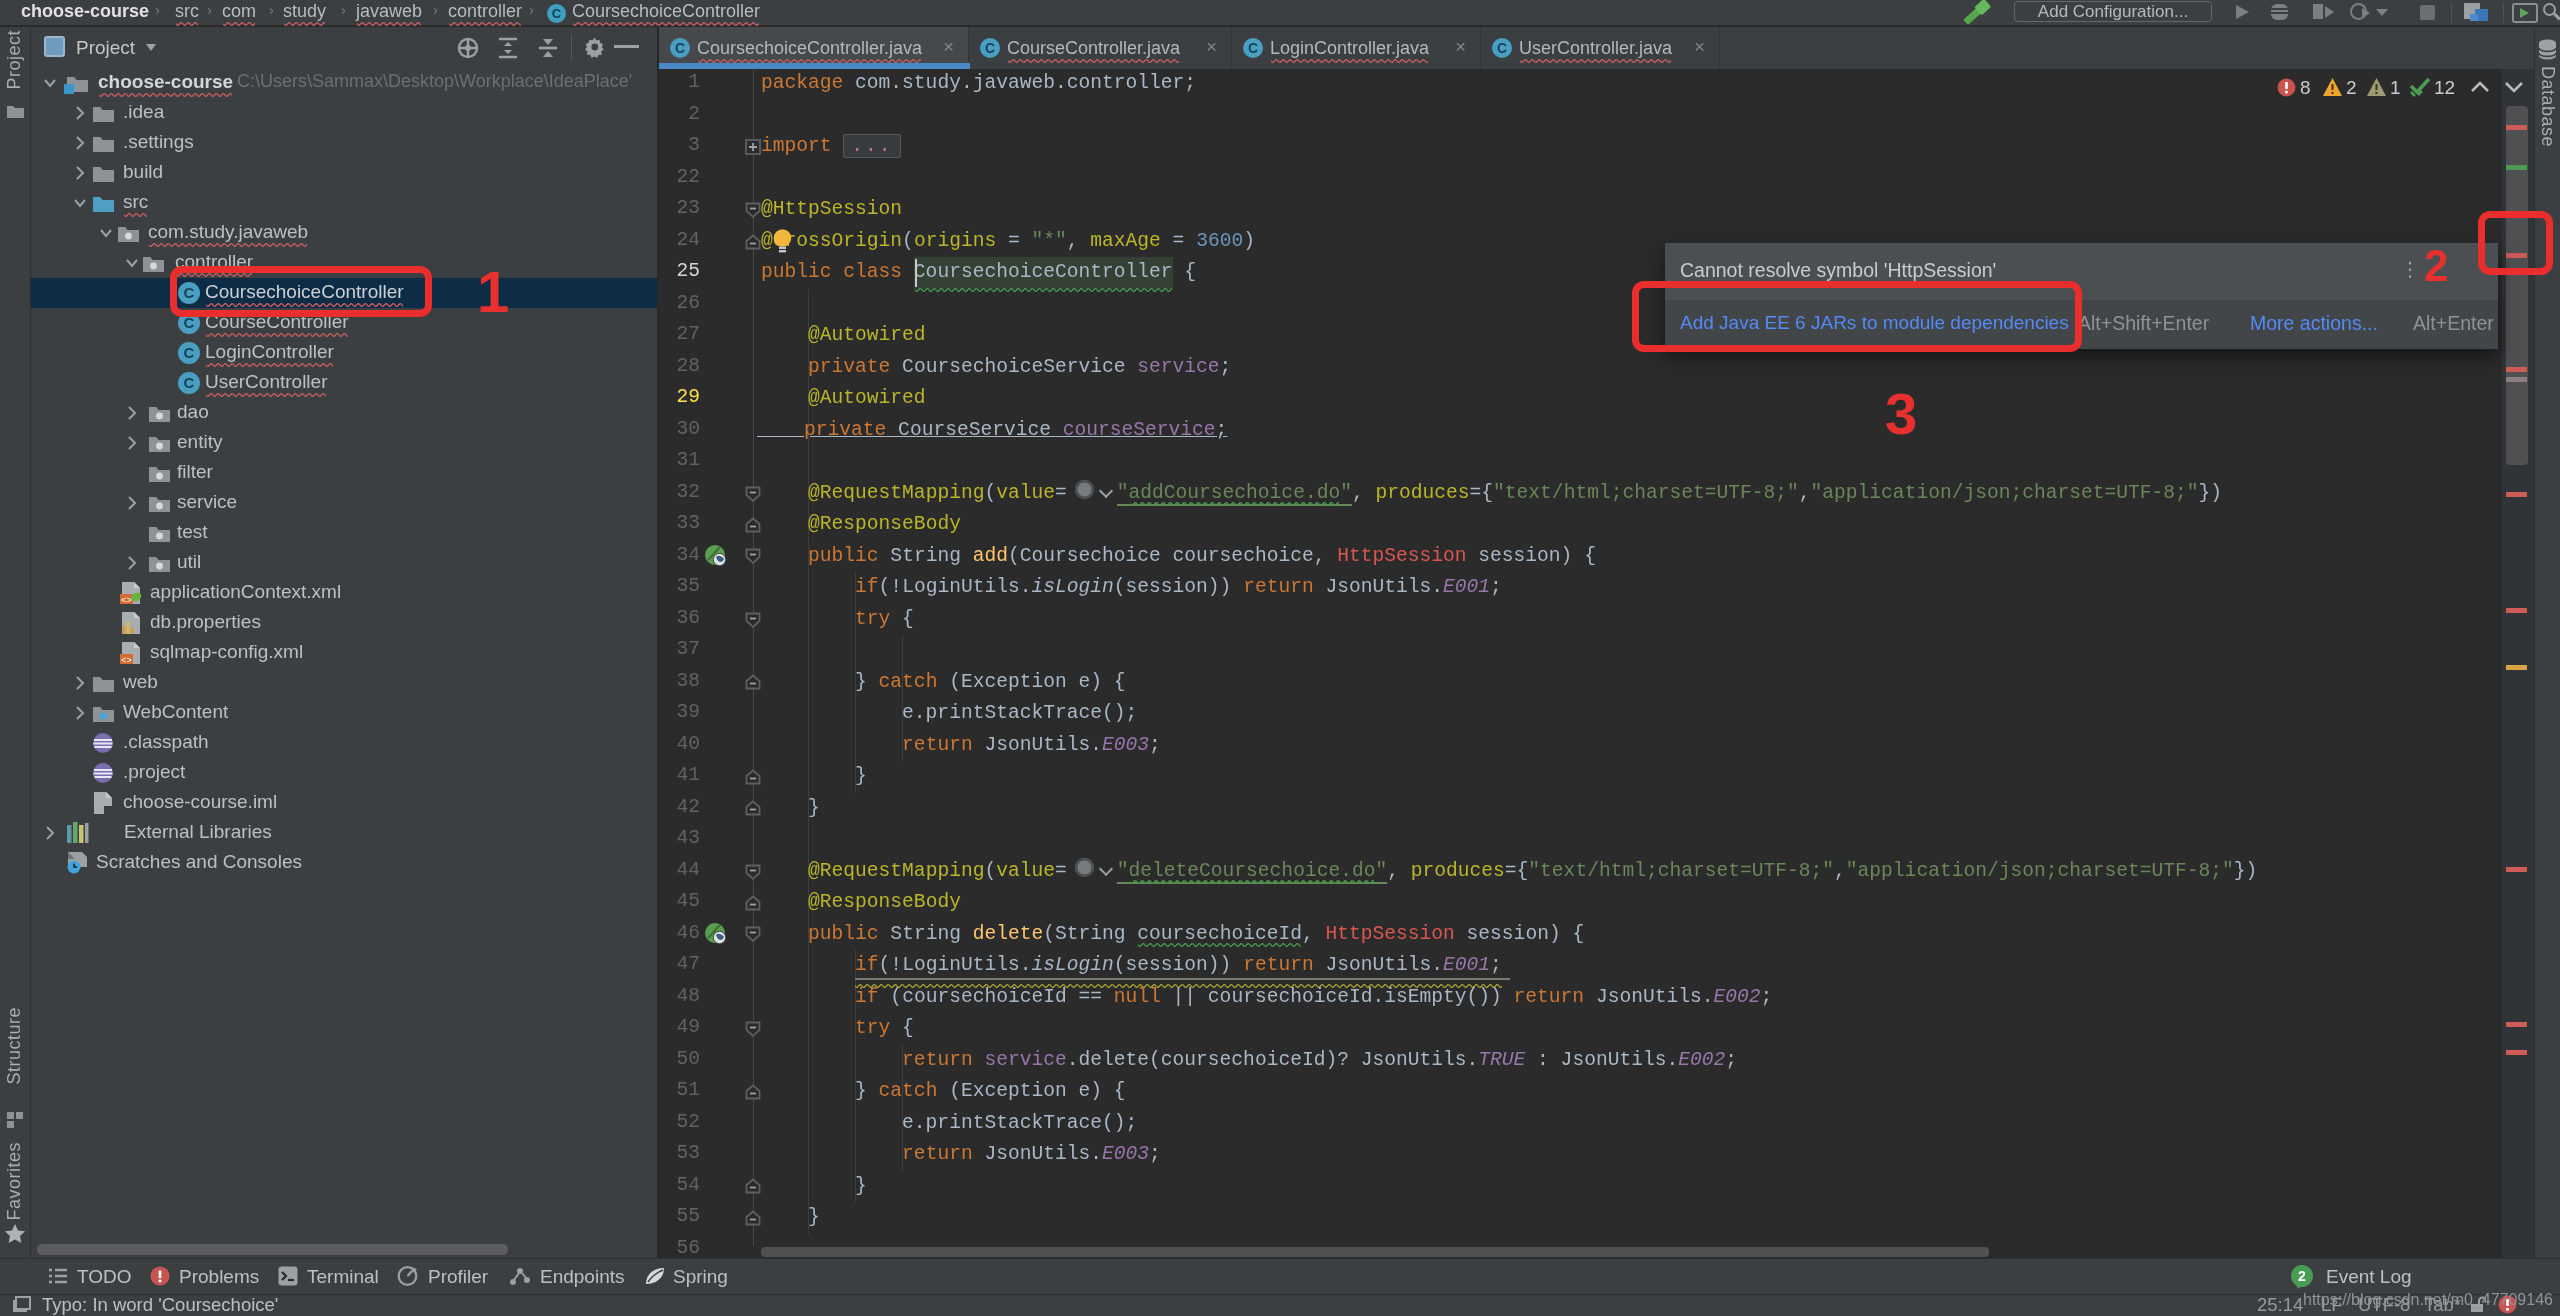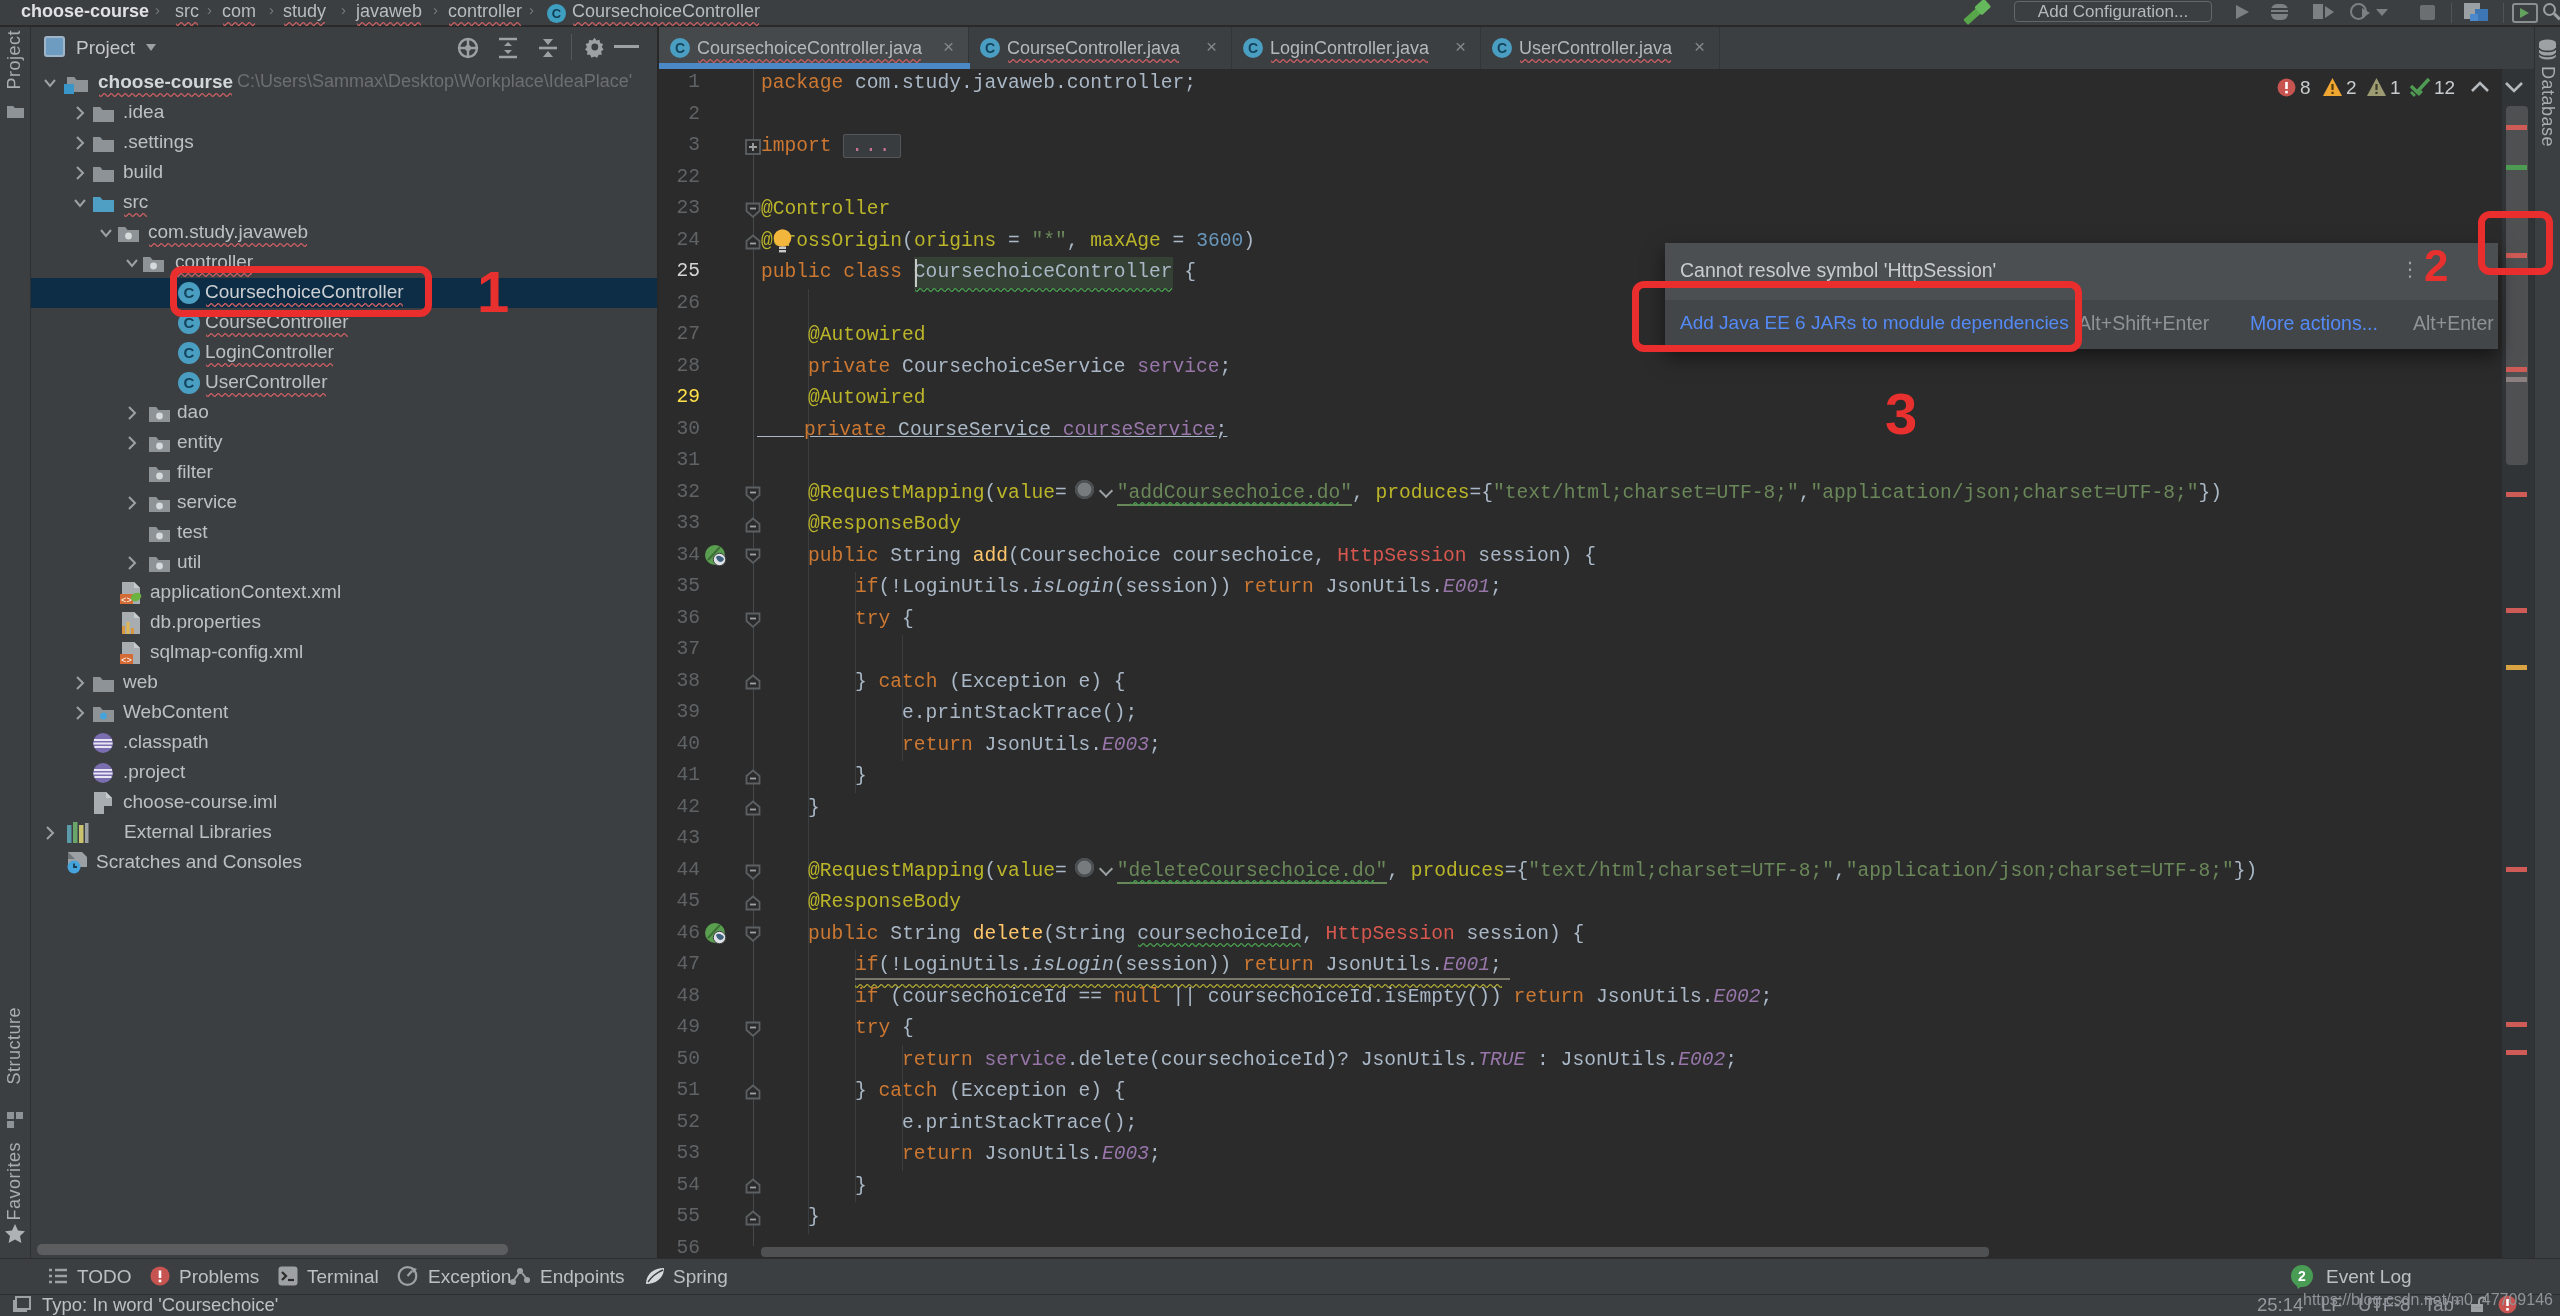--- a/index.html
+++ b/index.html
@@ -337,21 +337,21 @@
 <div class="abs" style="left:855px;top:950.2px;width:1px;height:252.0px;background:#3b3e40;"></div>
 <div class="abs" style="left:902px;top:635.2px;width:1px;height:126.0px;background:#3b3e40;"></div>
 <div class="abs" style="left:902px;top:1044.8px;width:1px;height:126.0px;background:#3b3e40;"></div>
 <div class="lnum" style="left:654px;top:71.0px;color:#606366;">1</div>
 <div class="codeline" style="left:761px;top:68.2px;"><span class="k">package</span> com.study.javaweb.controller;</div>
 <div class="lnum" style="left:654px;top:102.5px;color:#606366;">2</div>
 <div class="lnum" style="left:654px;top:134.0px;color:#606366;">3</div>
 <div class="codeline" style="left:761px;top:131.2px;"><span class="k">import</span> <span style="background:#393c3e;border:1.5px solid #54575a;border-radius:2px;padding:0 7px;color:#c4728f;letter-spacing:2px;">...</span></div>
 <div class="lnum" style="left:654px;top:165.5px;color:#606366;">22</div>
 <div class="lnum" style="left:654px;top:197.0px;color:#606366;">23</div>
-<div class="codeline" style="left:761px;top:194.2px;"><span class="a">@Controller</span></div>
+<div class="codeline" style="left:761px;top:194.2px;"><span class="a">@HttpSession</span></div>
 <div class="lnum" style="left:654px;top:228.5px;color:#606366;">24</div>
 <div class="codeline" style="left:761px;top:225.8px;"><span class="a">@CrossOrigin</span>(<span class="a">origins</span> = <span class="s">"*"</span>, <span class="a">maxAge</span> = <span class="n">3600</span>)</div>
 <div class="lnum" style="left:654px;top:260.0px;color:#d4d4d4;">25</div>
 <div class="codeline" style="left:761px;top:257.2px;"><span class="k">public class </span><span style="background:#344134;" class="sqg low">CoursechoiceController</span> {</div>
 <div class="lnum" style="left:654px;top:291.5px;color:#606366;">26</div>
 <div class="lnum" style="left:654px;top:323.0px;color:#606366;">27</div>
 <div class="codeline" style="left:761px;top:320.2px;">    <span class="a">@Autowired</span></div>
 <div class="lnum" style="left:654px;top:354.5px;color:#606366;">28</div>
 <div class="codeline" style="left:761px;top:351.8px;">    <span class="k">private</span> CoursechoiceService <span class="f">service</span>;</div>
 <div class="lnum" style="left:654px;top:386.0px;color:#fde047;">29</div>
@@ -559,21 +559,21 @@
       <rect x="0.5" y="0.5" width="19" height="19" rx="3" fill="#9da1a4"></rect>
       <path d="M4 6 l4 4 -4 4" stroke="#2b2b2b" stroke-width="2.2" fill="none"></path>
       <path d="M10 14 h6" stroke="#2b2b2b" stroke-width="2.2"></path>
     </svg>
 <div class="abs" style="left:307px;top:1266px;font-size:19px;color:#bdc0c3;">Terminal</div>
 <svg class="abs" style="left:397px;top:1266px;" width="21" height="20">
       <circle cx="10.5" cy="10" r="8.8" fill="none" stroke="#9da1a4" stroke-width="2.2"></circle>
       <path d="M10.5 10 L15 5" stroke="#9da1a4" stroke-width="2.2"></path>
       <path d="M14 1 l6 2 -4 4 z" fill="#9da1a4"></path>
     </svg>
-<div class="abs" style="left:428px;top:1266px;font-size:19px;color:#bdc0c3;">Exception</div>
+<div class="abs" style="left:428px;top:1266px;font-size:19px;color:#bdc0c3;">Profiler</div>
 <svg class="abs" style="left:509px;top:1266px;" width="22" height="20">
       <circle cx="4" cy="16" r="3" fill="#9da1a4"></circle>
       <circle cx="11" cy="5" r="3" fill="#9da1a4"></circle>
       <circle cx="18" cy="14" r="3" fill="#9da1a4"></circle>
       <path d="M5 14 L10 7 M13 7 L17 12" stroke="#9da1a4" stroke-width="2"></path>
     </svg>
 <div class="abs" style="left:540px;top:1266px;font-size:19px;color:#bdc0c3;">Endpoints</div>
 <svg class="abs" style="left:644px;top:1266px;" width="22" height="20">
       <path d="M2 18 C2 8 10 2 20 2 C20 12 12 18 2 18 Z" fill="#d7dadc"></path>
       <path d="M4 16 C8 10 14 6 19 4" stroke="#3c3f41" stroke-width="1.4" fill="none"></path>

